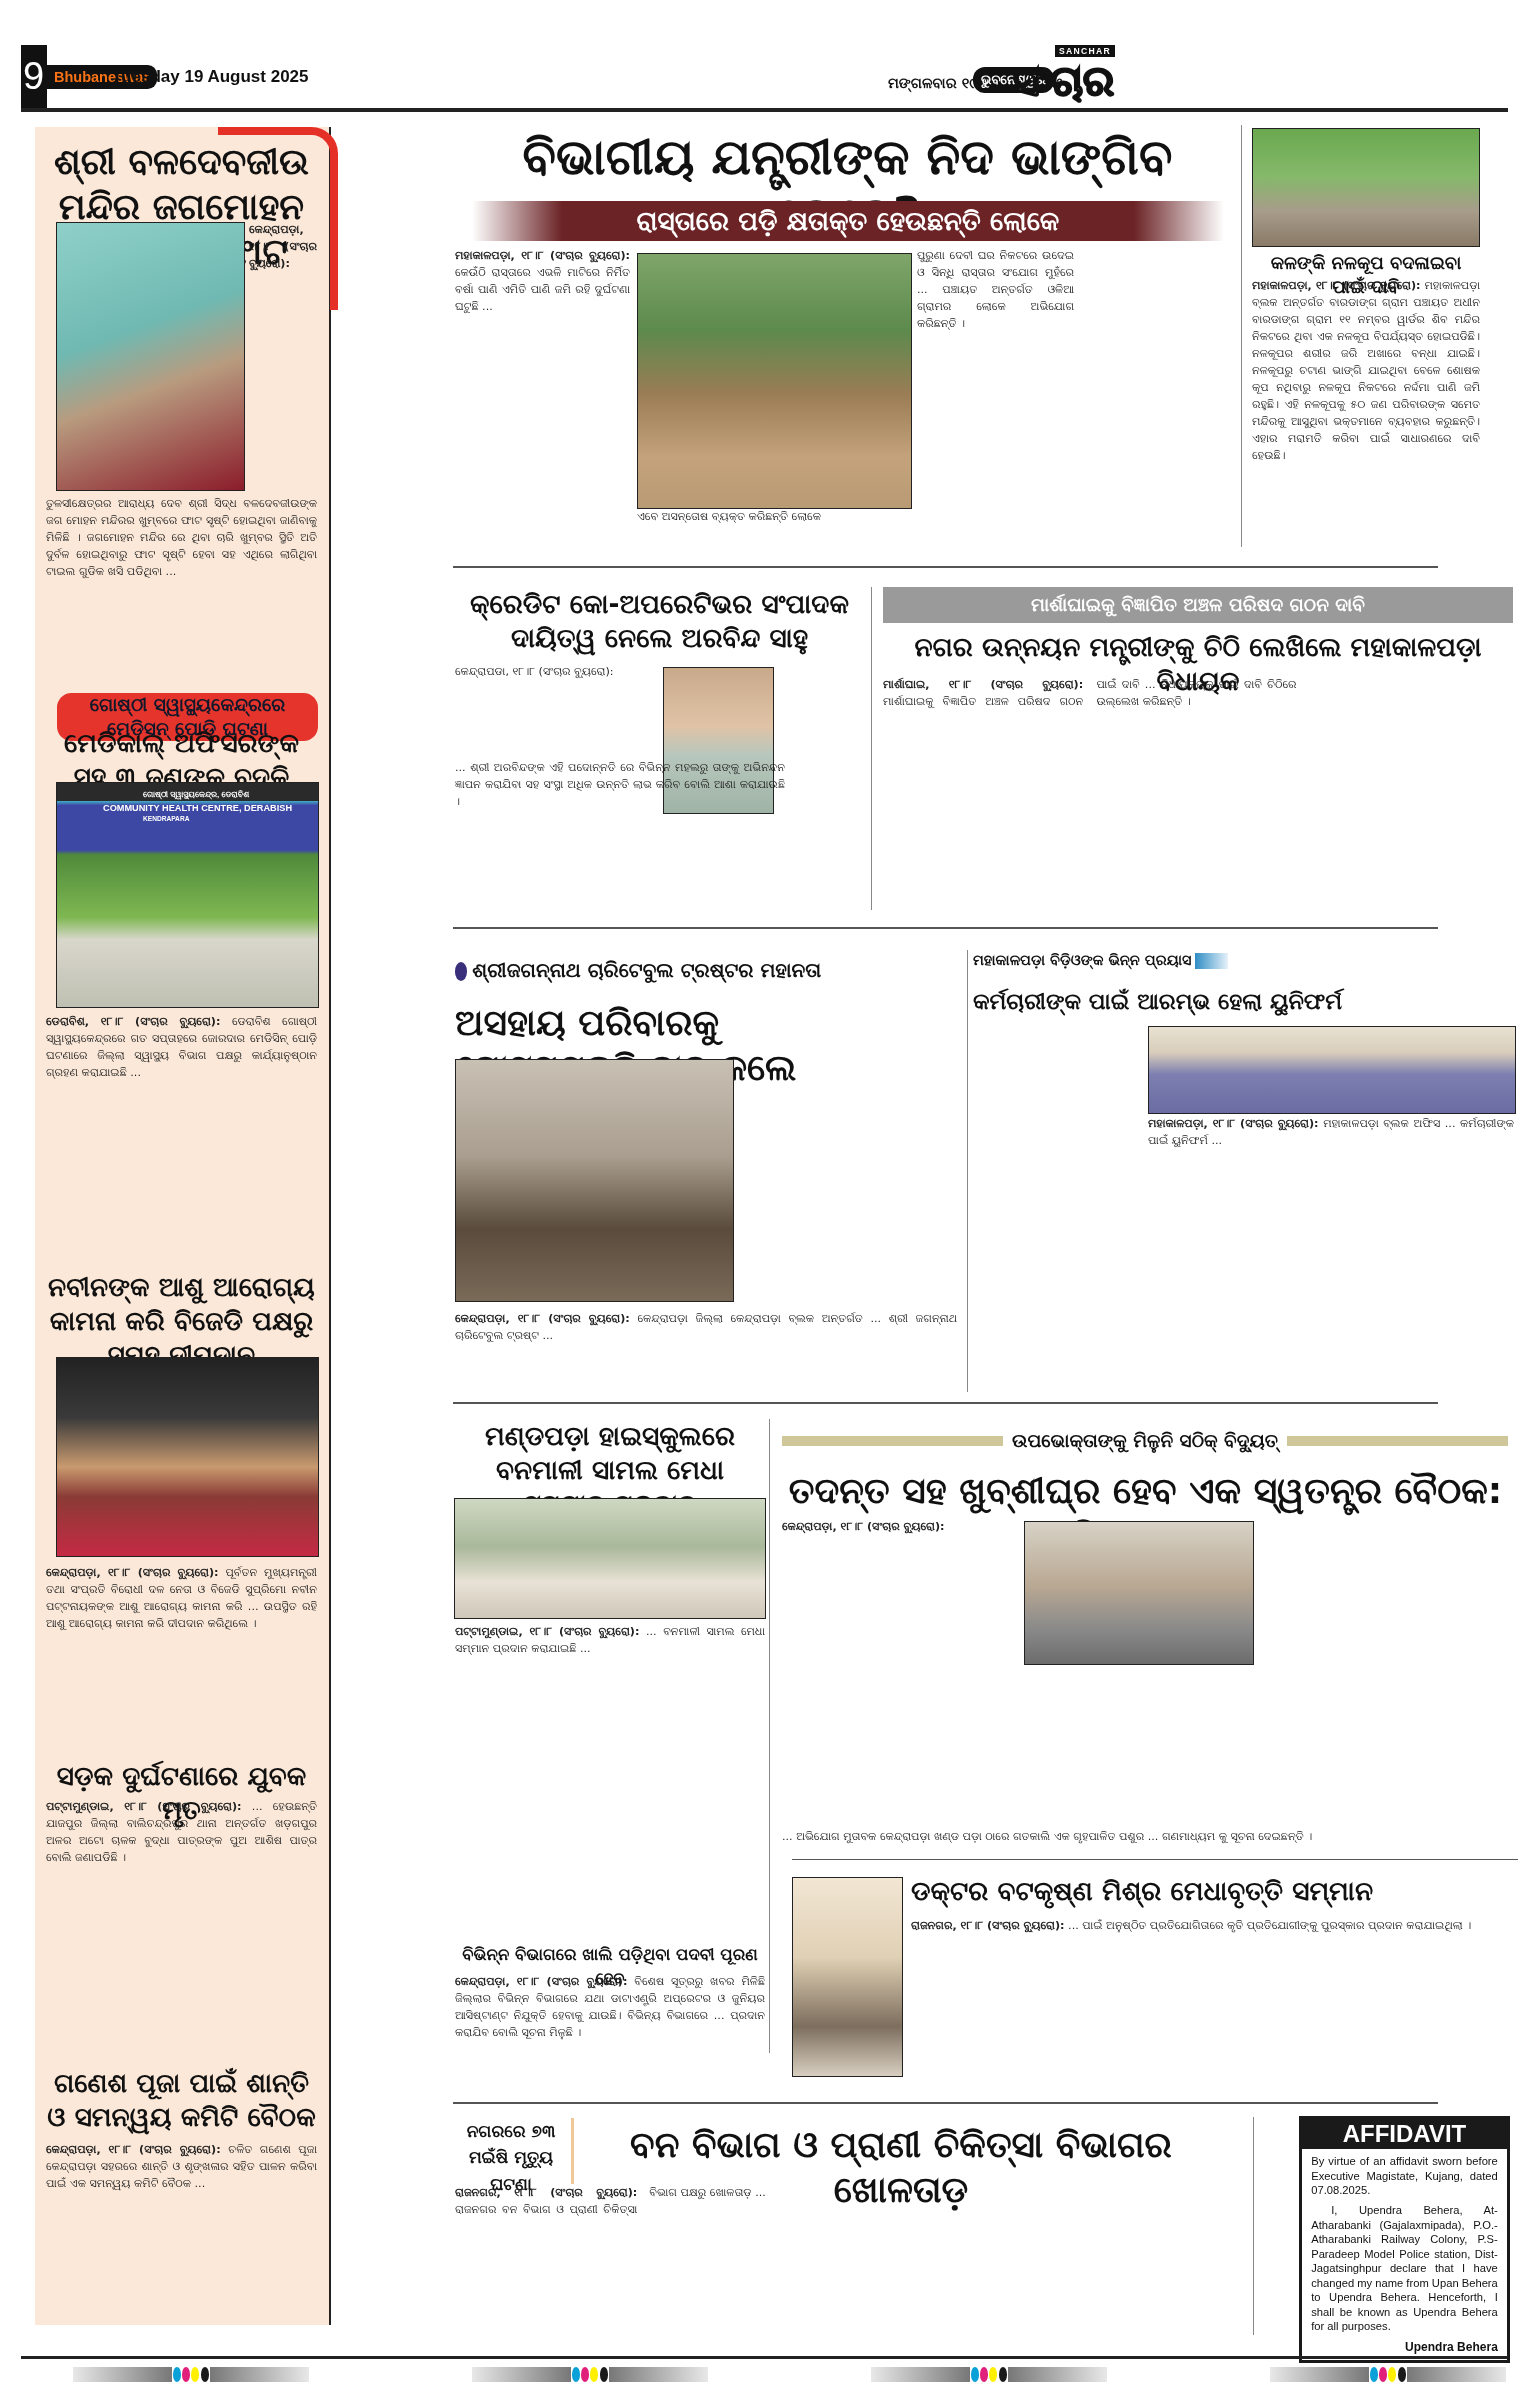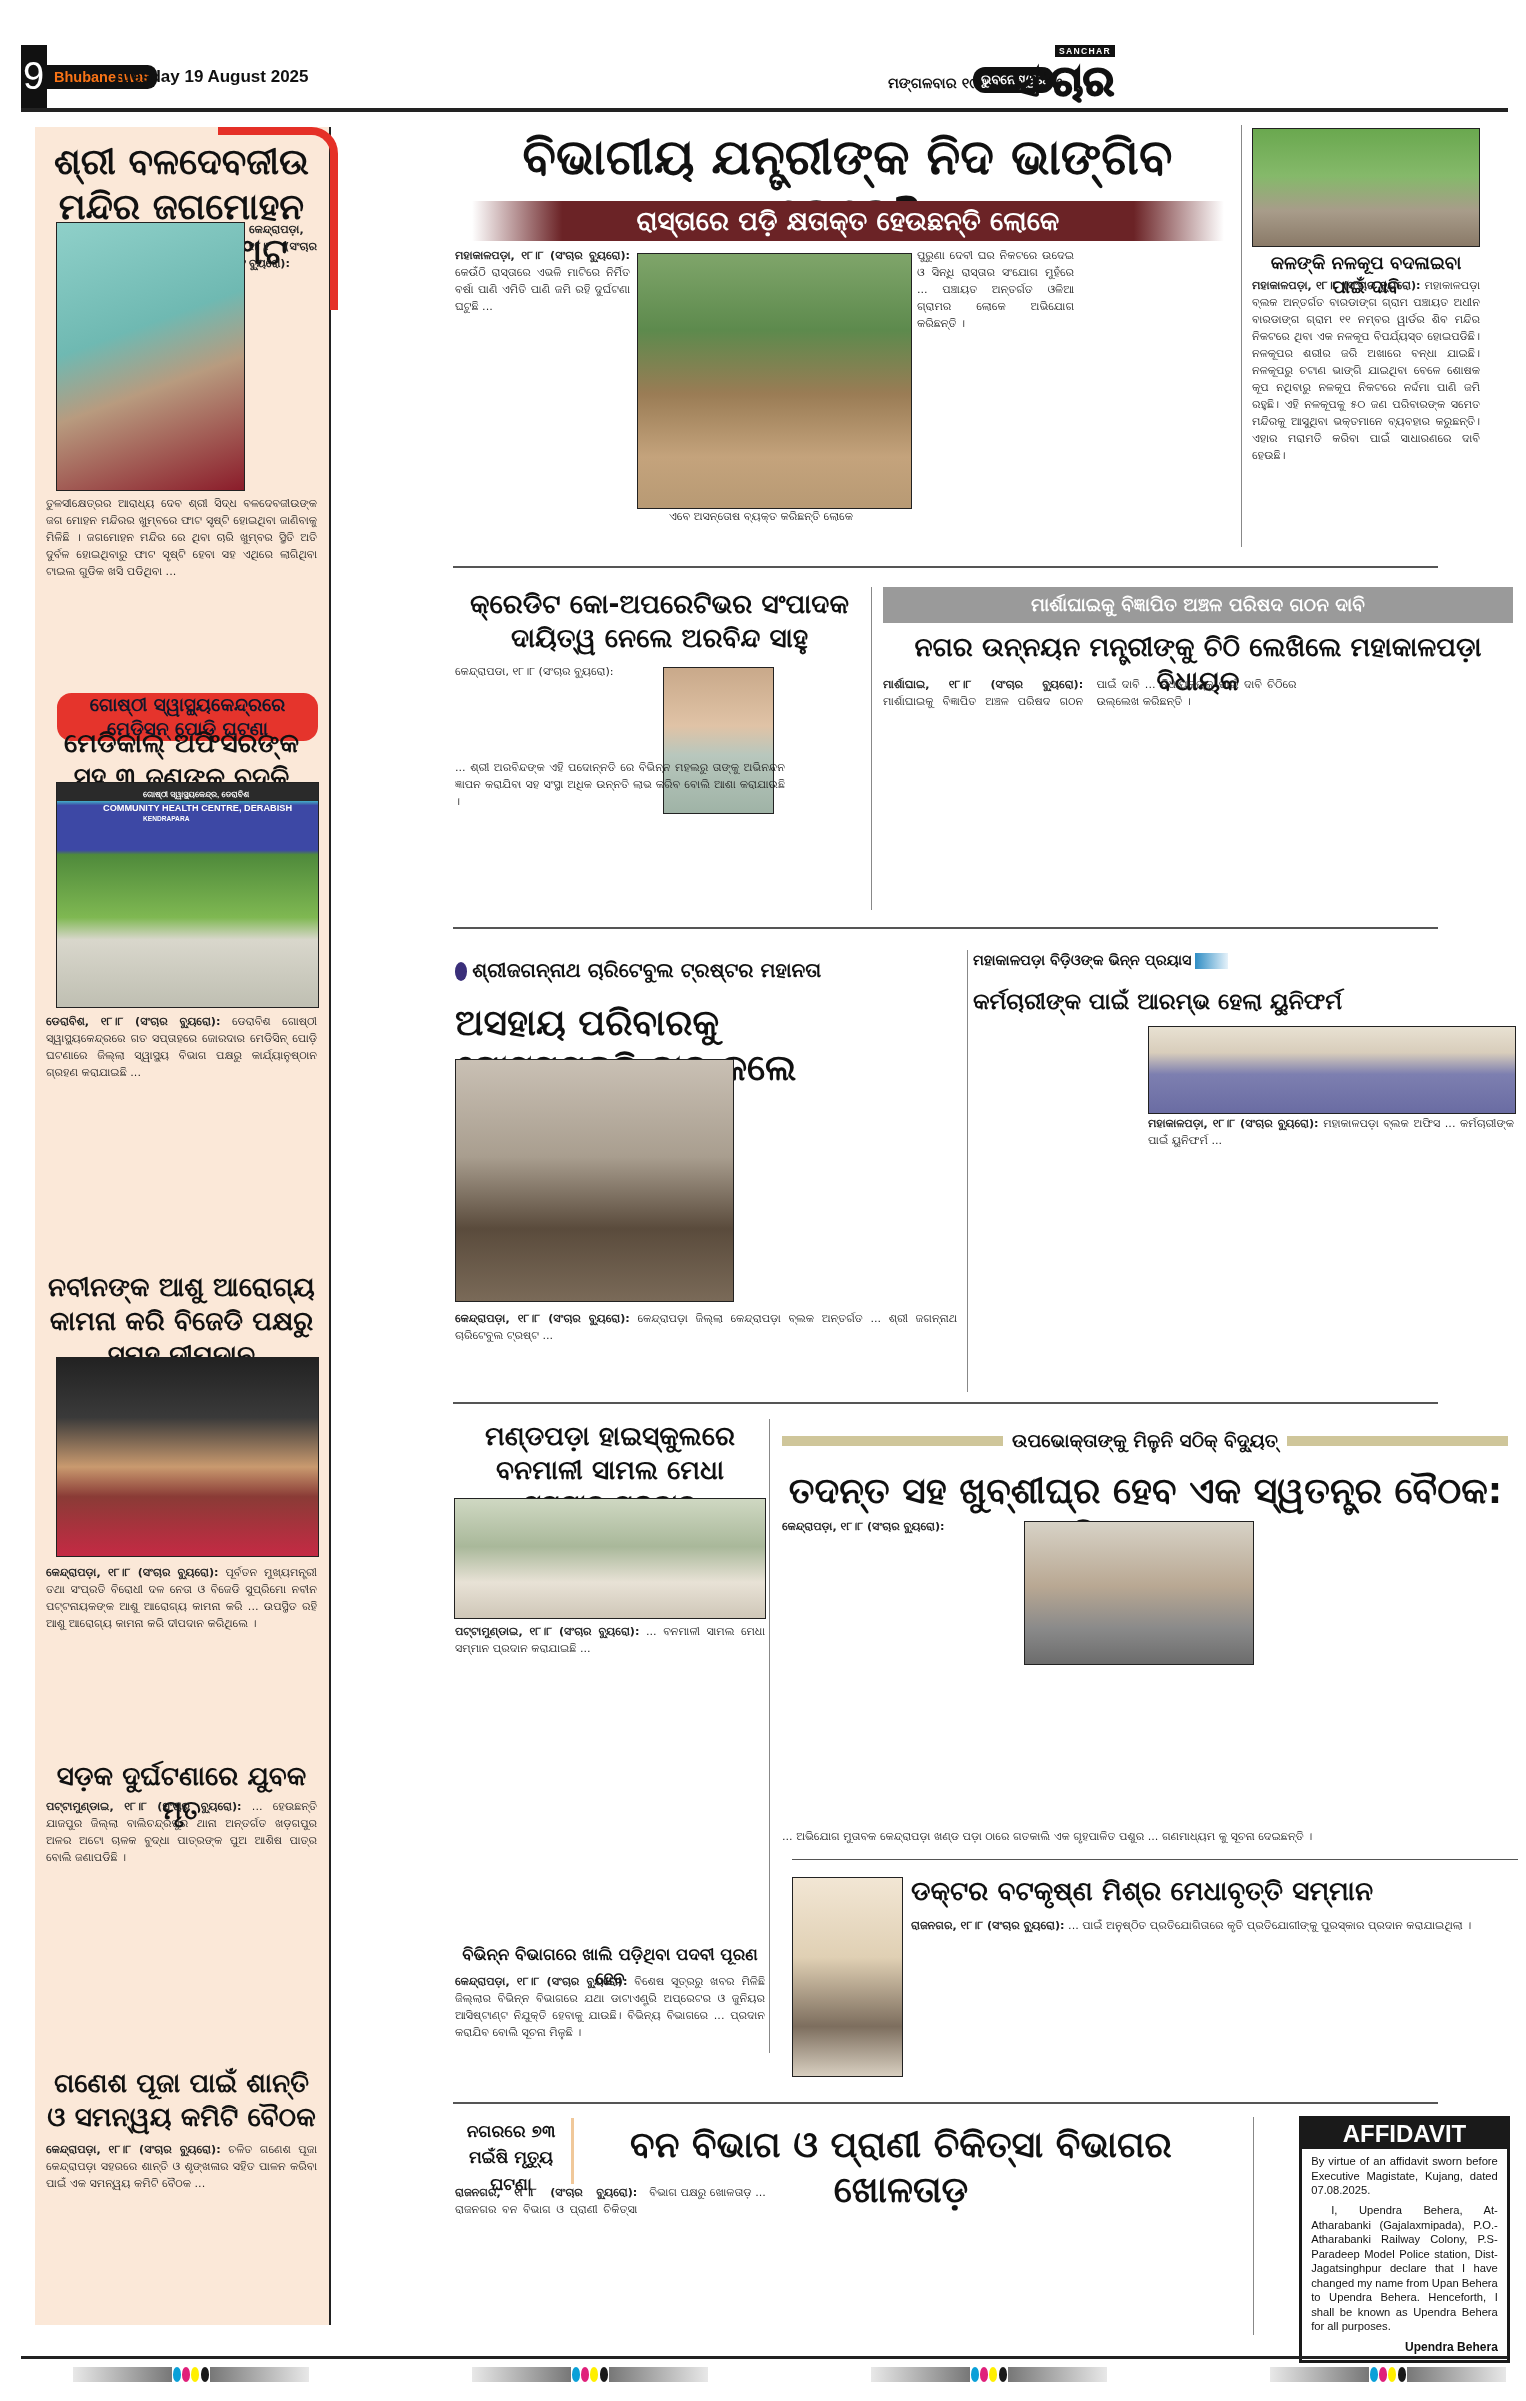--- a/index.html
+++ b/index.html
@@ -80,21 +80,21 @@
 <div class="abs head h-m" style="left:46px;top:1759px;width:271px;">ସଡ଼କ ଦୁର୍ଘଟଣାରେ ଯୁବକ ମୃତ</div>
 <div class="abs body" style="left:46px;top:1798px;width:271px;height:257px;"><b>ପଟ୍ଟାମୁଣ୍ଡାଇ, ୧୮।୮ (ସଂଚାର ବ୍ୟୁରୋ):</b> <span>... ହେଉଛନ୍ତି ଯାଜପୁର ଜିଲ୍ଲା ବାଲିଚନ୍ଦ୍ରପୁର ଥାନା ଅନ୍ତର୍ଗତ ଖଡ଼ଗପୁର ଅଳର ଅଟୋ ଚାଳକ ବୁଦ୍ଧା ପାତ୍ରଙ୍କ ପୁଅ ଆଶିଷ ପାତ୍ର ବୋଲି ଜଣାପଡିଛି ।</span></div>
 
 <div class="abs head h-m" style="left:46px;top:2066px;width:271px;">ଗଣେଶ ପୂଜା ପାଇଁ ଶାନ୍ତି ଓ ସମନ୍ୱୟ କମିଟି ବୈଠକ</div>
 <div class="abs body" style="left:46px;top:2141px;width:271px;height:178px;"><b>କେନ୍ଦ୍ରାପଡ଼ା, ୧୮।୮ (ସଂଚାର ବ୍ୟୁରୋ):</b> <span>ଚଳିତ ଗଣେଶ ପୂଜା କେନ୍ଦ୍ରାପଡ଼ା ସହରରେ ଶାନ୍ତି ଓ ଶୃଙ୍ଖଳାର ସହିତ ପାଳନ କରିବା ପାଇଁ ଏକ ସମନ୍ୱୟ କମିଟି ବୈଠକ ...</span></div>
 
 <div class="abs head h-xl" style="left:455px;top:129px;width:785px;">ବିଭାଗୀୟ ଯନ୍ତ୍ରୀଙ୍କ ନିଦ ଭାଙ୍ଗିବ କେବେ?</div>
 <div class="abs head h-m kicker-maroon" style="left:472px;top:201px;width:752px;height:40px;line-height:40px;">ରାସ୍ତାରେ ପଡ଼ି କ୍ଷତାକ୍ତ ହେଉଛନ୍ତି ଲୋକେ</div>
 <div class="abs body" style="left:455px;top:247px;width:175px;height:271px;"><b>ମହାକାଳପଡ଼ା, ୧୮।୮ (ସଂଚାର ବ୍ୟୁରୋ):</b> <span>କେଉଁଠି ରାସ୍ତାରେ ଏଭଳି ମାଟିରେ ନିର୍ମିତ ବର୍ଷା ପାଣି ଏମିତି ପାଣି ଜମି ରହି ଦୁର୍ଘଟଣା ଘଟୁଛି ...</span></div>
 <div class="abs photo" style="left:637px;top:253px;width:273px;height:254px;background:linear-gradient(180deg,#7fa56a 0,#5d8a4d 30%,#9a7c55 55%,#c4a37c 80%,#b89a74);"></div>
-<div class="abs body" style="left:637px;top:508px;width:273px;height:40px;margin-left:32px;">ଏବେ ଅସନ୍ତୋଷ ବ୍ୟକ୍ତ କରିଛନ୍ତି ଲୋକେ</div>
+<div class="abs body" style="left:637px;top:508px;width:273px;height:40px;">ଏବେ ଅସନ୍ତୋଷ ବ୍ୟକ୍ତ କରିଛନ୍ତି ଲୋକେ</div>
 <div class="abs body" style="left:917px;top:247px;width:157px;height:297px;">ପୁରୁଣା ଦେବୀ ଘର ନିକଟରେ ଉଦେଇ ଓ ସିନ୍ଧି ରାସ୍ତାର ସଂଯୋଗ ମୁହଁରେ ... ପଞ୍ଚାୟତ ଅନ୍ତର୍ଗତ ଓଳିଆ ଗ୍ରାମର ଲୋକେ ଅଭିଯୋଗ କରିଛନ୍ତି ।</div>
 
 <div class="abs vline" style="left:1241px;top:125px;height:422px;"></div>
 <div class="abs photo" style="left:1252px;top:128px;width:226px;height:117px;background:linear-gradient(180deg,#6aa84f,#85b96a 40%,#a89c8a 70%,#8a7a68);"></div>
 <div class="abs head h-s" style="left:1252px;top:251px;width:228px;font-size:18px;">କଳଙ୍କି ନଳକୂପ ବଦଳାଇବା ପାଇଁ ଦାବି</div>
 <div class="abs body" style="left:1252px;top:277px;width:228px;height:274px;"><b>ମହାକାଳପଡ଼ା, ୧୮।୮ (ସଂଚାର ବ୍ୟୁରୋ):</b> <span>ମହାକାଳପଡ଼ା ବ୍ଲକ ଅନ୍ତର୍ଗତ ବାରଡାଙ୍ଗ ଗ୍ରାମ ପଞ୍ଚାୟତ ଅଧୀନ ବାରଡାଙ୍ଗ ଗ୍ରାମ ୧୧ ନମ୍ବର ୱାର୍ଡର ଶିବ ମନ୍ଦିର ନିକଟରେ ଥିବା ଏକ ନଳକୂପ ବିପର୍ଯ୍ୟସ୍ତ ହୋଇପଡିଛି। ନଳକୂପର ଶରୀର ଜରି ଅଖାରେ ବନ୍ଧା ଯାଇଛି। ନଳକୂପରୁ ଚଟାଣ ଭାଙ୍ଗି ଯାଇଥିବା ବେଳେ ଶୋଷକ କୂପ ନଥିବାରୁ ନଳକୂପ ନିକଟରେ ନର୍ଦ୍ଦମା ପାଣି ଜମି ରହୁଛି। ଏହି ନଳକୂପକୁ ୫୦ ଜଣ ପରିବାରଙ୍କ ସମେତ ମନ୍ଦିରକୁ ଆସୁଥିବା ଭକ୍ତମାନେ ବ୍ୟବହାର କରୁଛନ୍ତି। ଏହାର ମରାମତି କରିବା ପାଇଁ ସାଧାରଣରେ ଦାବି ହେଉଛି।</span></div>
 
 <div class="abs hline" style="left:453px;top:566px;width:985px;"></div>
 
 <div class="abs head h-m" style="left:455px;top:587px;width:409px;">କ୍ରେଡିଟ କୋ-ଅପରେଟିଭର ସଂପାଦକ ଦାୟିତ୍ୱ ନେଲେ ଅରବିନ୍ଦ ସାହୁ</div>

